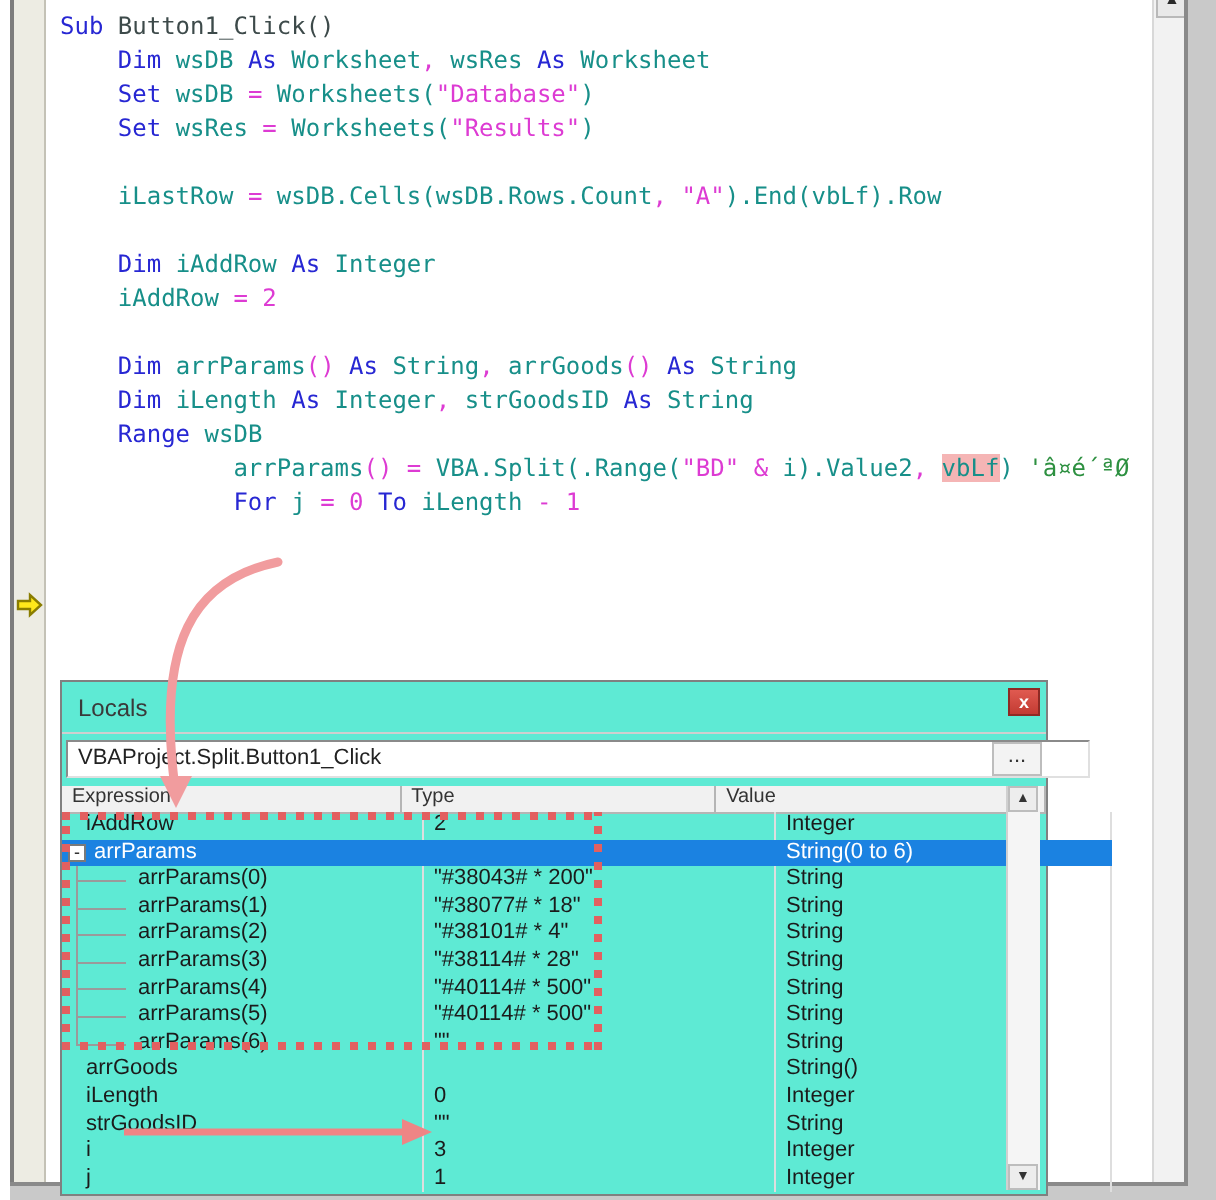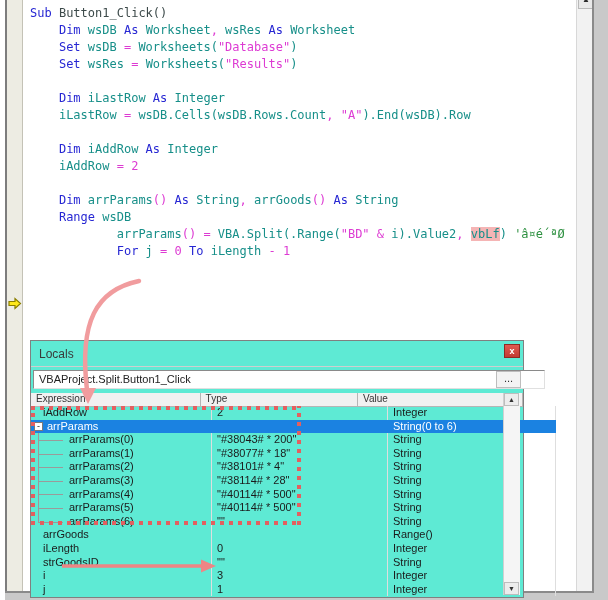--- a/index.html
+++ b/index.html
@@ -101,27 +101,27 @@
     </div>
   </div>
 
   <div class="code-area">
     <div class="code-lines">
         <div class="code-line"><span class="seg-k">Sub </span><span class="seg-n">Button1_Click()</span></div>
         <div class="code-line"><span class="seg-p">    </span><span class="seg-k">Dim </span><span class="seg-i">wsDB</span><span class="seg-k"> As </span><span class="seg-i">Worksheet</span><span class="seg-o">, </span><span class="seg-i">wsRes</span><span class="seg-k"> As </span><span class="seg-i">Worksheet</span></div>
         <div class="code-line"><span class="seg-p">    </span><span class="seg-k">Set </span><span class="seg-i">wsDB </span><span class="seg-o">= </span><span class="seg-i">Worksheets(</span><span class="seg-s">"Database"</span><span class="seg-i">)</span></div>
         <div class="code-line"><span class="seg-p">    </span><span class="seg-k">Set </span><span class="seg-i">wsRes </span><span class="seg-o">= </span><span class="seg-i">Worksheets(</span><span class="seg-s">"Results"</span><span class="seg-i">)</span></div>
         <div class="code-line"></div>
-        <div class="code-line"><span class="seg-p">    </span><span class="seg-k">Dim </span><span class="seg-i">iLastRow</span><span class="seg-k"> As </span><span class="seg-i">Integer</span></div>
-        <div class="code-line"><span class="seg-p">    </span><span class="seg-i">iLastRow </span><span class="seg-o">= </span><span class="seg-i">wsDB.Cells(wsDB.Rows.Count</span><span class="seg-o">, </span><span class="seg-s">"A"</span><span class="seg-i">).End(wsDB).Row</span></div>
+        <div class="code-line"><span class="seg-p">    </span><span class="seg-i">iLastRow </span><span class="seg-o">= </span><span class="seg-i">wsDB.Cells(wsDB.Rows.Count</span><span class="seg-o">, </span><span class="seg-s">"A"</span><span class="seg-i">).End(vbLf).Row</span></div>
         <div class="code-line"></div>
         <div class="code-line"><span class="seg-p">    </span><span class="seg-k">Dim </span><span class="seg-i">iAddRow</span><span class="seg-k"> As </span><span class="seg-i">Integer</span></div>
         <div class="code-line"><span class="seg-p">    </span><span class="seg-i">iAddRow </span><span class="seg-o">= 2</span></div>
         <div class="code-line"></div>
         <div class="code-line"><span class="seg-p">    </span><span class="seg-k">Dim </span><span class="seg-i">arrParams</span><span class="seg-o">()</span><span class="seg-k"> As </span><span class="seg-i">String</span><span class="seg-o">, </span><span class="seg-i">arrGoods</span><span class="seg-o">()</span><span class="seg-k"> As </span><span class="seg-i">String</span></div>
+        <div class="code-line"><span class="seg-p">    </span><span class="seg-k">Dim </span><span class="seg-i">iLength</span><span class="seg-k"> As </span><span class="seg-i">Integer</span><span class="seg-o">, </span><span class="seg-i">strGoodsID</span><span class="seg-k"> As </span><span class="seg-i">String</span></div>
         <div class="code-line"><span class="seg-p">    </span><span class="seg-k">Range </span><span class="seg-i">wsDB</span></div>
         <div class="code-line"><span class="seg-p">            </span><span class="seg-i">arrParams</span><span class="seg-o">() = </span><span class="seg-i">VBA.Split(.Range(</span><span class="seg-s">"BD"</span><span class="seg-o"> &amp; </span><span class="seg-i">i).Value2</span><span class="seg-o">, </span><span class="seg-i bg-pink">vbLf</span><span class="seg-i">) </span><span class="seg-c">'â¤é´ªØ</span></div>
         <div class="code-line"><span class="seg-p">            </span><span class="seg-k">For </span><span class="seg-i">j </span><span class="seg-o">= 0 </span><span class="seg-k">To </span><span class="seg-i">iLength</span><span class="seg-o"> - 1</span></div>
       </div>
   </div>
 
   <div class="vscroll">
     <div class="vs-btn">▲</div>
   </div>
   <div class="win-right-border"></div>
@@ -200,21 +200,21 @@
           <div class="l-row row-child">
             <span class="t-vert half"></span>
             <span class="t-h"></span>
             <div class="l-cell c-expr"><span>arrParams(6)</span></div>
             <div class="l-cell c-val">""</div>
             <div class="l-cell c-type">String</div>
           </div>
           <div class="l-row">
             <div class="l-cell c-expr"><span>arrGoods</span></div>
             <div class="l-cell c-val"></div>
-            <div class="l-cell c-type">Range()</div>
+            <div class="l-cell c-type">String()</div>
           </div>
           <div class="l-row">
             <div class="l-cell c-expr"><span>iLength</span></div>
             <div class="l-cell c-val">0</div>
             <div class="l-cell c-type">Integer</div>
           </div>
           <div class="l-row">
             <div class="l-cell c-expr"><span>strGoodsID</span></div>
             <div class="l-cell c-val">""</div>
             <div class="l-cell c-type">String</div>

